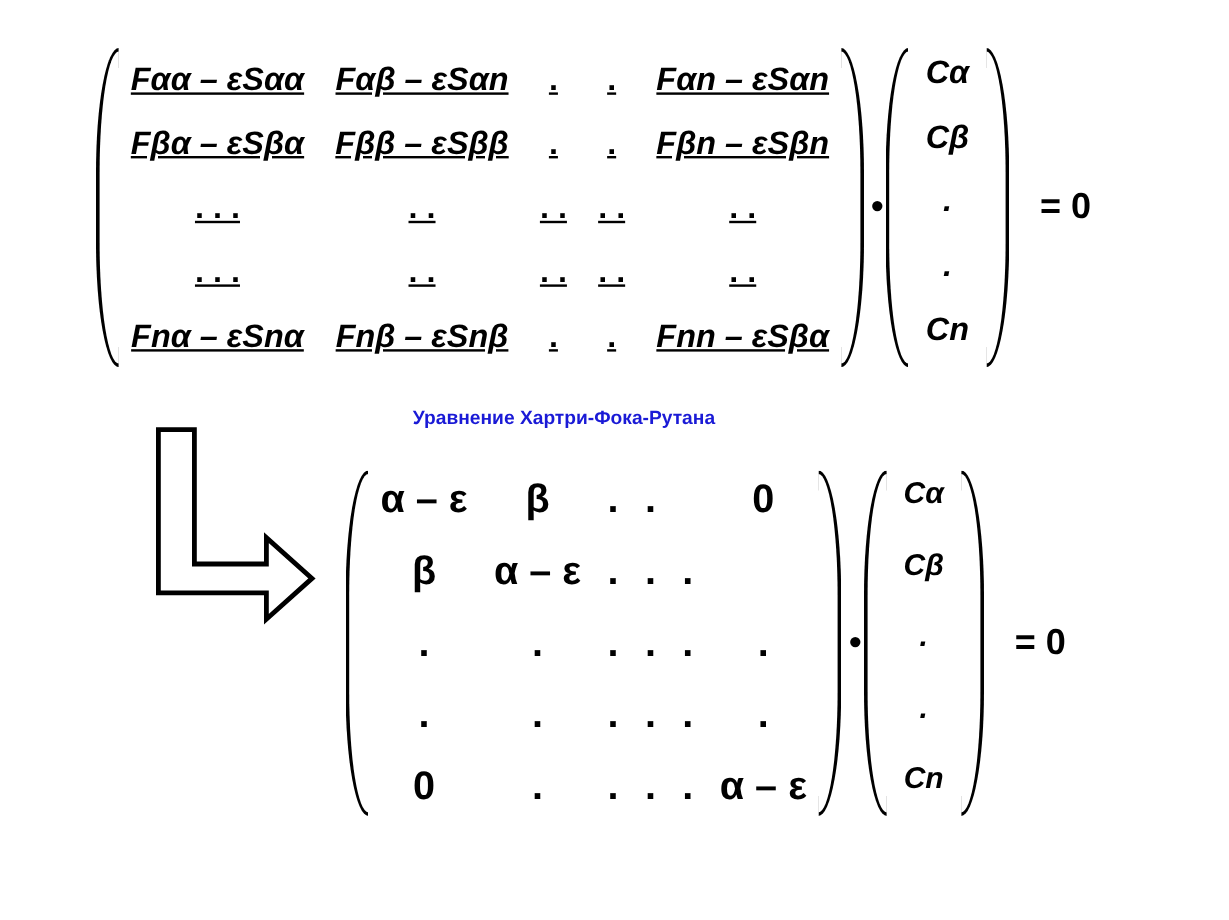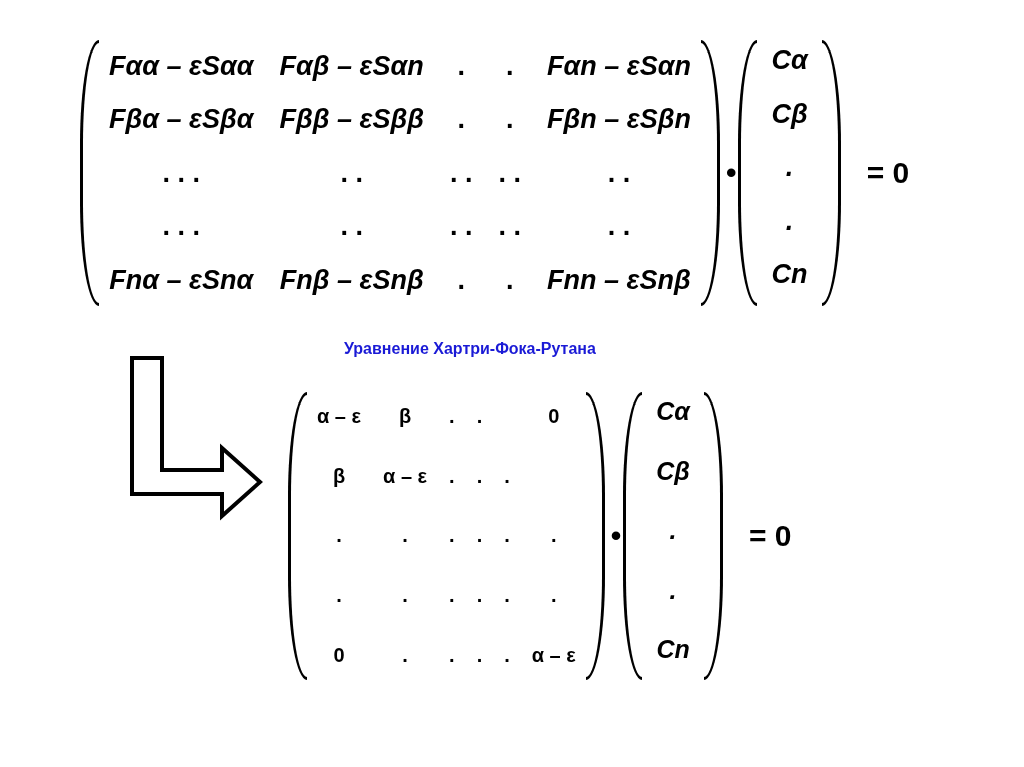--- a/index.html
+++ b/index.html
@@ -65,20 +65,21 @@
     font-weight: bold;
     line-height: 1.05;
   }
 
   
   .eq-big .matrix-grid {
     grid-template-columns: repeat(5, auto);
     column-gap: 26px;
     row-gap: 14px;
     font-size: 27px;
+    text-decoration: underline;
   }
   .eq-big .bracket { height: 260px; }
 
   
   .vector-grid {
     display: grid;
     grid-template-columns: auto;
     justify-items: center;
     row-gap: 14px;
     padding: 6px 14px;
@@ -108,21 +109,21 @@
     white-space: nowrap;
   }
 
   .ital { font-style: italic; }
 
   
   .eq-small .matrix-grid {
     grid-template-columns: repeat(6, auto);
     column-gap: 22px;
     row-gap: 22px;
-    font-size: 20px;
+    font-size: 33px;
   }
   .eq-small .bracket { height: 282px; }
   .eq-small .vector-grid {
     row-gap: 22px;
     font-size: 25px;
   }
 
   
   .arrow {
     position: absolute;
@@ -163,21 +164,21 @@
         <span class="cell">.   .   .</span>
         <span class="cell">.   .</span>
         <span class="cell">.   .</span>
         <span class="cell">.   .</span>
         <span class="cell">.   .</span>
 
         <span class="cell ital">Fnα – εSnα</span>
         <span class="cell ital">Fnβ – εSnβ</span>
         <span class="cell">.</span>
         <span class="cell">.</span>
-        <span class="cell ital">Fnn – εSnβ</span>
+        <span class="cell ital">Fnn – εSβα</span>
       </div>
       <div class="bracket right"></div>
     </div>
 
     <span class="dot-op">•</span>
 
     <div class="matrix-wrap">
       <div class="bracket left"></div>
       <div class="vector-grid">
         <span class="cell">Cα</span>

